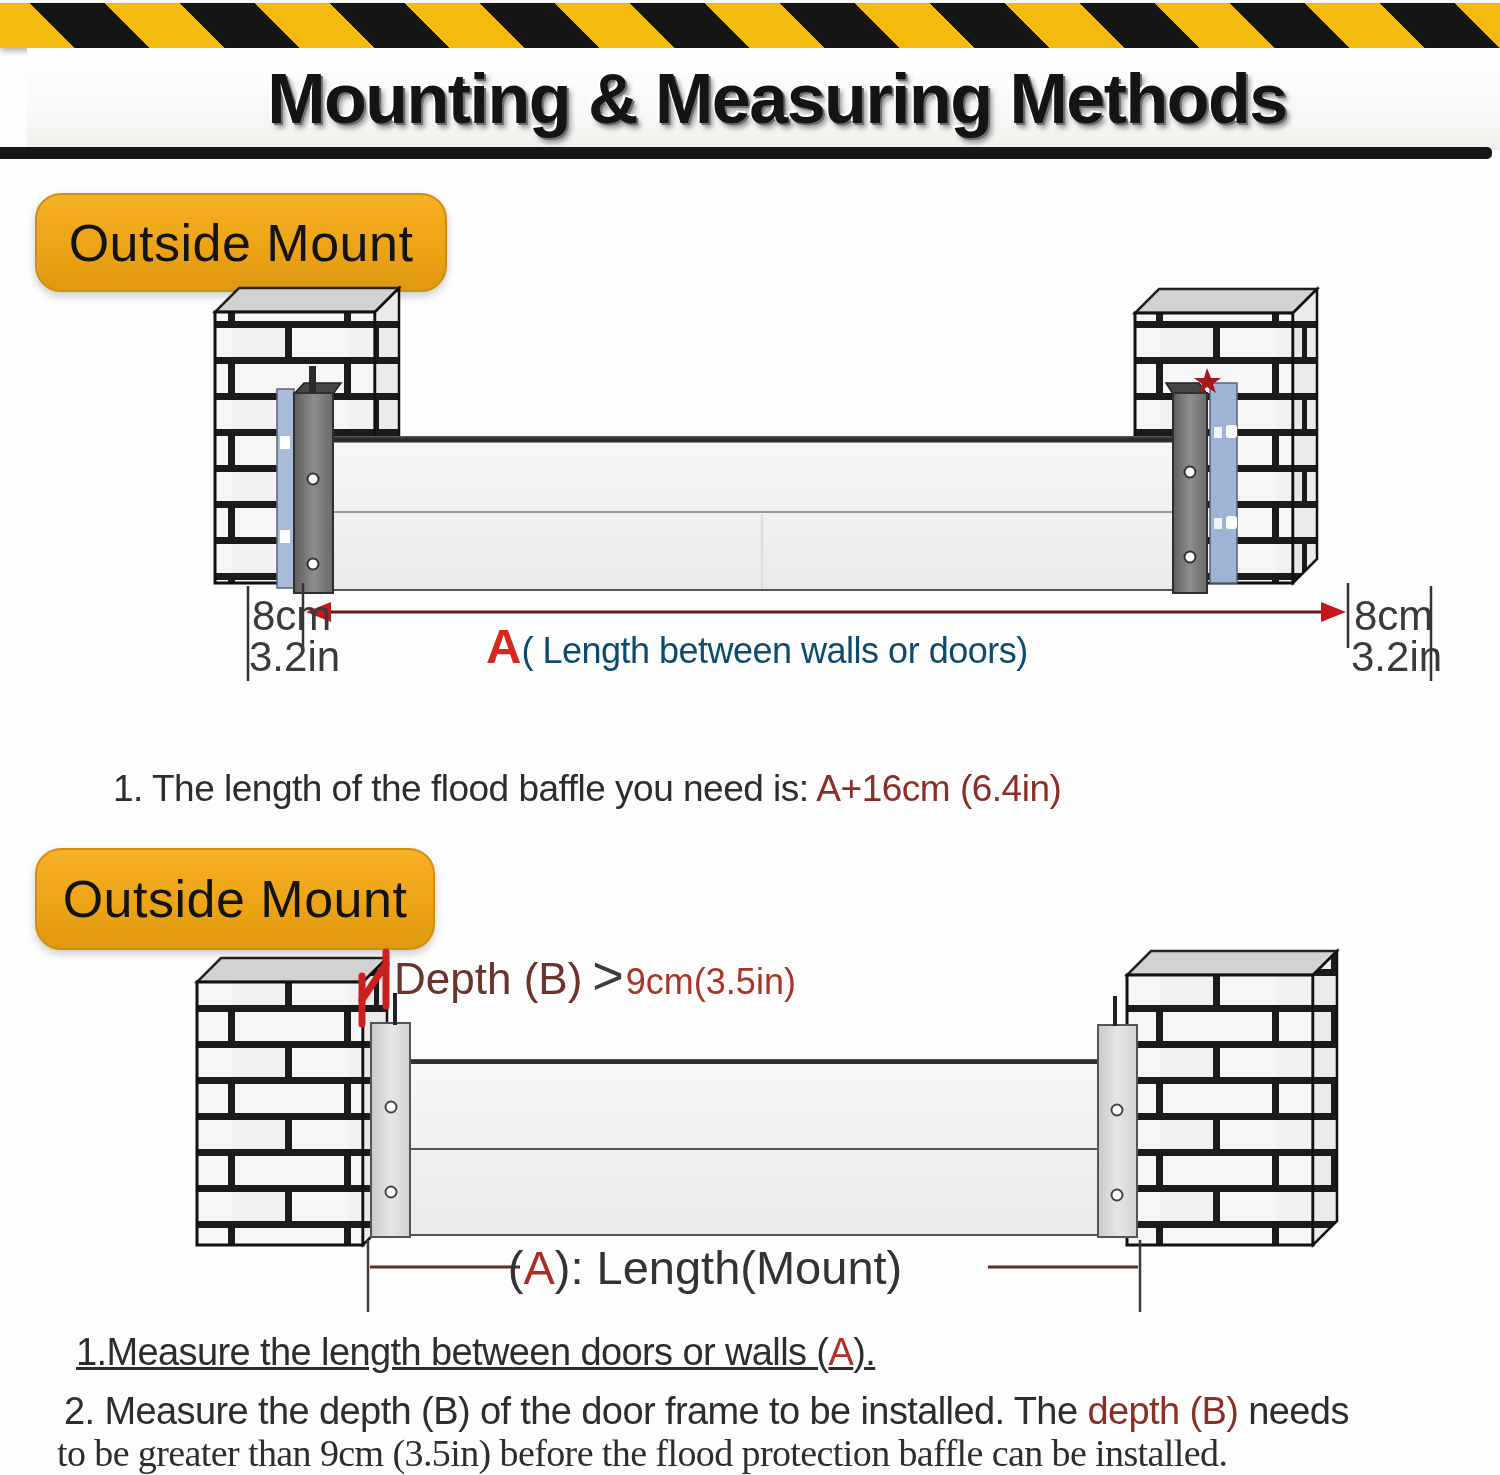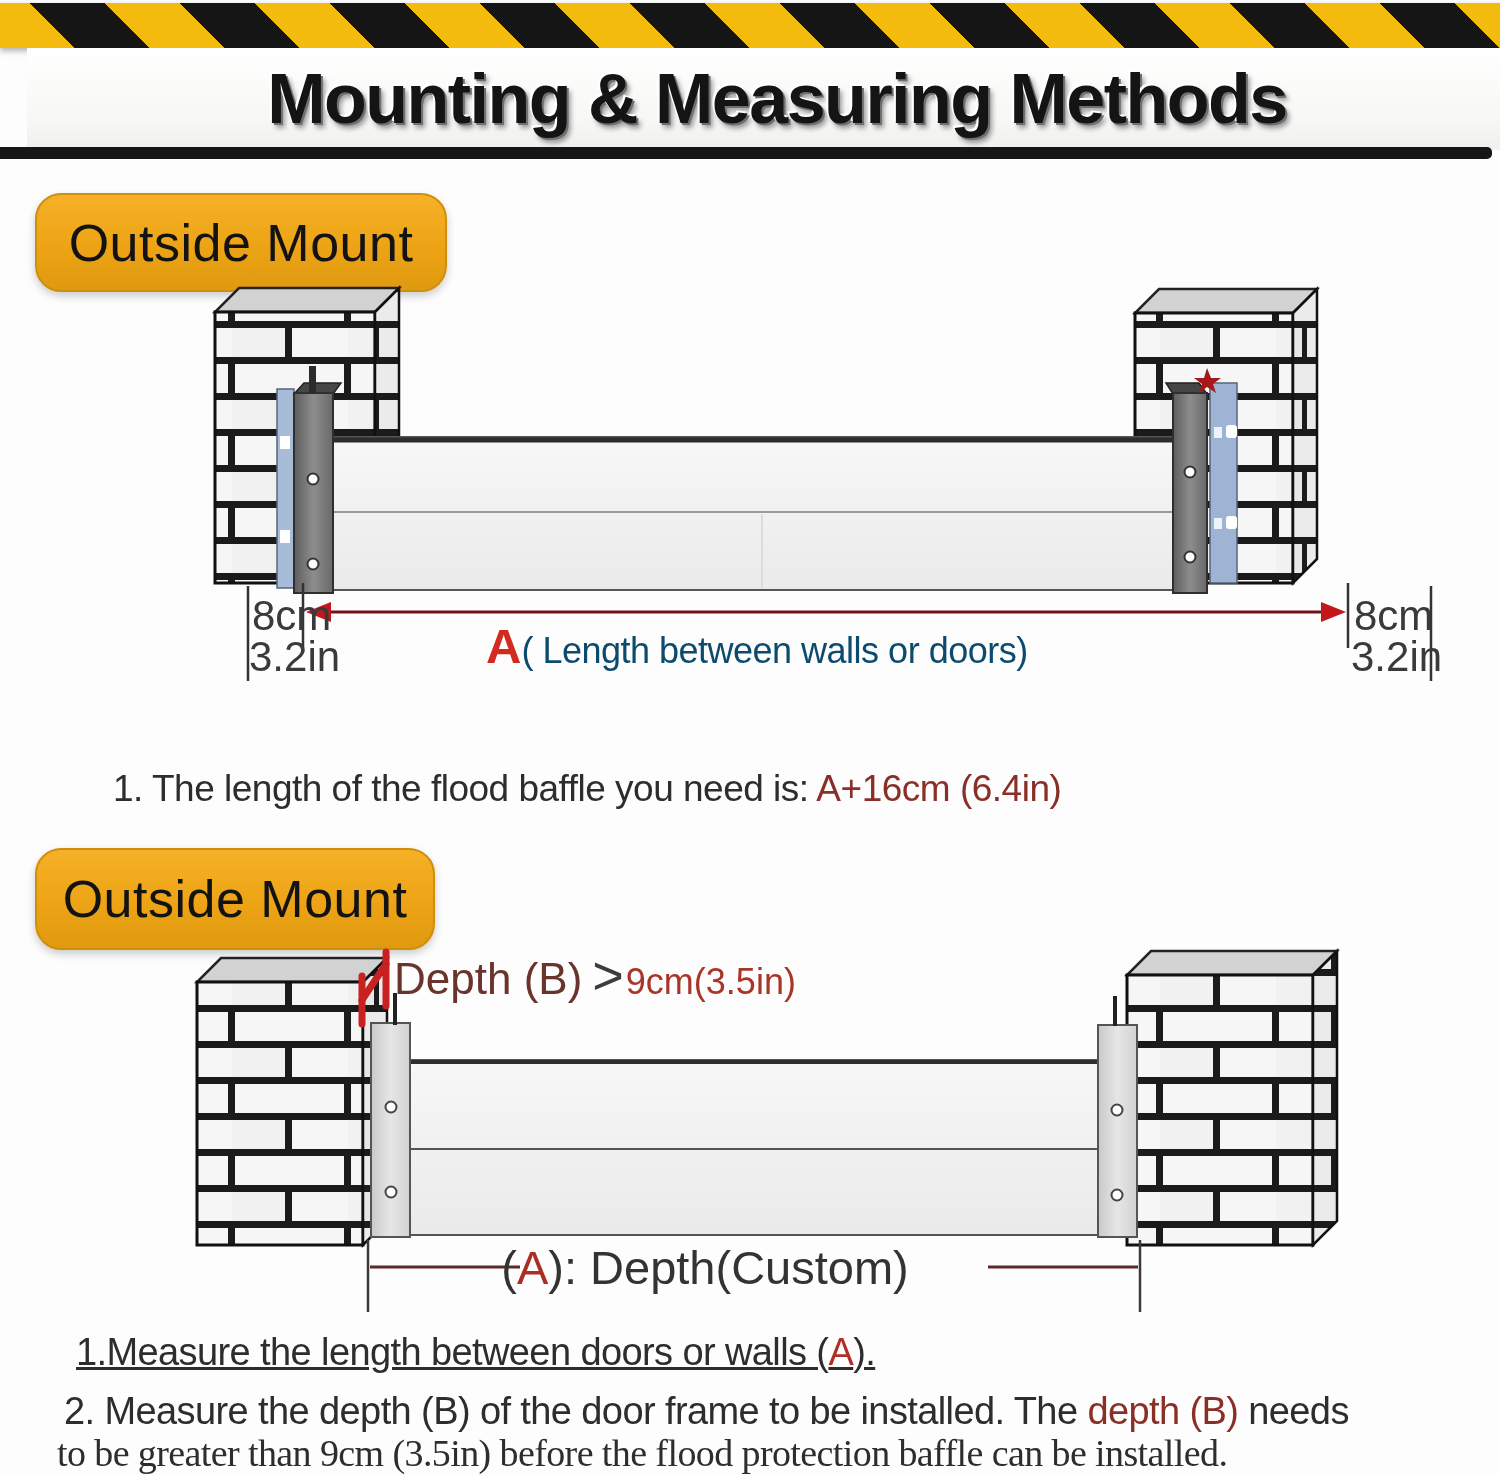--- a/index.html
+++ b/index.html
@@ -205,21 +205,21 @@
 
   <div class="steps" style="left:113px;top:768px;">
     <span>1. The length of the flood baffle you need is: </span><span class="accent-maroon">A+16cm (6.4in)</span>
   </div>
 
   <div class="depth-label">
     <span class="lab">Depth (B)</span><span class="op">&gt;</span><span class="val">9cm(3.5in)</span>
   </div>
 
   <div class="len-custom">
-    <span>(</span><span class="a">A</span><span>): Depth(Custom)</span>
+    <span>(</span><span class="a">A</span><span>): Length(Mount)</span>
   </div>
 
   <div class="steps steps-bottom" style="left:76px;top:1331px;text-decoration:underline;">
     <span>1.Measure the length between doors or walls (</span><span class="accent-red">A</span><span>).</span>
   </div>
   <div class="steps steps-bottom" style="left:64px;top:1390px;">
     <span>2. Measure the depth (B) of the door frame to be installed. The </span><span class="accent-maroon">depth (B)</span><span> needs</span>
   </div>
   <div class="steps steps-bottom" style="left:57px;top:1431px;font-family:Liberation Serif, serif;">to be greater than 9cm (3.5in) before the flood protection baffle can be installed.</div>
 

